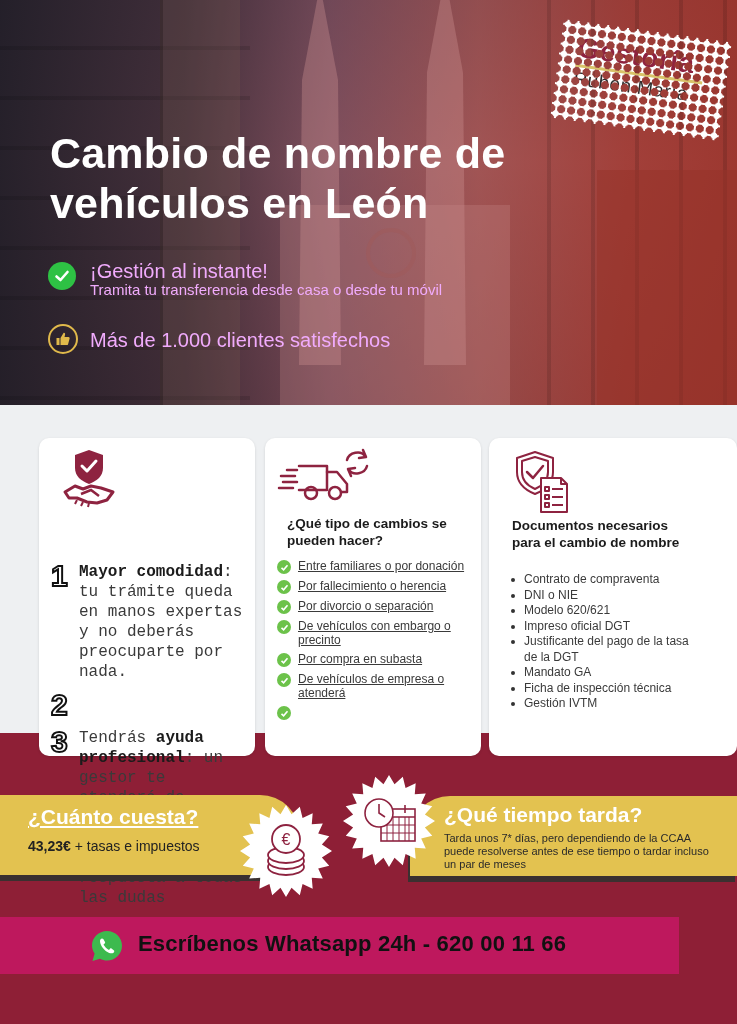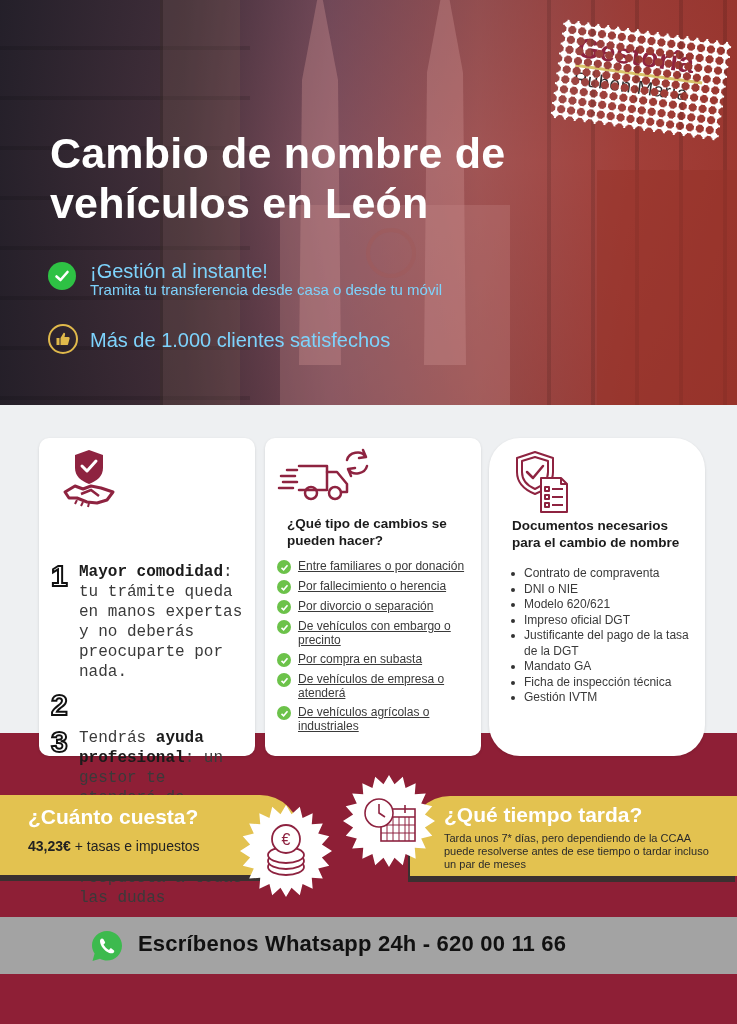--- a/index.html
+++ b/index.html
@@ -36,78 +36,78 @@
     box-shadow: 0 2px 6px rgba(0,0,0,.3);
   }
   .logo-inner { position: absolute; left: 18px; top: 12px; width: 140px; text-align: left; }
   .logo-title { font-family: "Liberation Sans", sans-serif; font-size: 28px; font-weight: 700; color: #8e2340; letter-spacing: 0.5px; line-height: 30px; }
   .logo-underline { height: 3px; background: #d9c46a; margin: 1px 0 2px 0; width: 128px; }
   .logo-sub { font-family: "Liberation Sans", sans-serif; font-size: 19px; color: #2b2b2b; line-height: 20px; letter-spacing: 0.5px; }
 
   .hero-title { position: absolute; left: 50px; top: 128px; width: 520px;
     font-family: "Liberation Sans", sans-serif; font-weight: 700; font-size: 43px; line-height: 50px; color: #ffffff; letter-spacing: 0.2px; }
 
-  .feature { position: absolute; left: 48px; display: flex; align-items: flex-start; color: #7dd3fc; }
+  .feature { position: absolute; left: 48px; display: flex; align-items: flex-start; color: #f0abfc; }
   .feature.f1 { top: 260px; }
   .feature.f2 { top: 324px; }
   .ico-check { width: 28px; height: 28px; border-radius: 50%; background: #2ec144; display: flex; align-items: center; justify-content: center; margin-right: 14px; margin-top: 2px; }
   .ico-thumb { width: 30px; height: 30px; border-radius: 50%; border: 2px solid #e0b94b; display: flex; align-items: center; justify-content: center; margin-right: 12px; }
   .f-title { font-family: "Liberation Sans", sans-serif; font-size: 20px; line-height: 22px; }
   .f-sub { font-family: "Liberation Sans", sans-serif; font-size: 15px; line-height: 16px; }
   .f-big { font-family: "Liberation Sans", sans-serif; font-size: 20px; line-height: 32px; }
 
   
   .light-band { position: absolute; left: 0; top: 405px; width: 737px; height: 328px; background: #eef0f2; }
   .card { position: absolute; top: 438px; height: 318px; background: #ffffff; border-radius: 10px; box-shadow: 0 1px 3px rgba(0,0,0,0.12); }
   .card.c1 { left: 39px; width: 216px; }
   .card.c2 { left: 265px; width: 216px; }
-  .card.c3 { left: 489px; width: 216px; border-radius: 31px; }
+  .card.c3 { left: 489px; width: 248px; }
   .card-title { font-family: "Liberation Sans", sans-serif; font-weight: 700; font-size: 13.5px; line-height: 16.5px; color: #1b1b1b; }
   .c1 .card-title { position: absolute; left: 26px; top: 73px; width: 180px; }
   .c2 .card-title { position: absolute; left: 22px; top: 78px; width: 180px; }
   .c3 .card-title { position: absolute; left: 23px; top: 80px; width: 180px; }
 
   .steps { position: absolute; left: 12px; top: 124px; width: 198px; }
   .step { display: flex; align-items: flex-start; margin-bottom: 9px; }
   .step-num { width: 26px; font-family: "Liberation Sans", sans-serif; font-weight: 700; font-size: 30px; line-height: 28px; color: #fff; -webkit-text-stroke: 2px #111; margin-right: 2px; flex-shrink: 0; }
   .step-text { font-family: Liberation Mono, monospace; font-size: 16px; line-height: 20px; color: #3a3a3a; }
   .step-text b { color: #1b1b1b; }
 
   .checklist { position: absolute; left: 12px; top: 121px; width: 196px; list-style: none; }
   .checklist li { display: flex; align-items: flex-start; margin-bottom: 5px; }
   .gcheck { width: 14px; height: 14px; border-radius: 50%; background: #6cc24a; flex-shrink: 0; margin-right: 7px; margin-top: 1px; display: flex; align-items: center; justify-content: center; }
   .checklist span.t { font-family: "Liberation Sans", sans-serif; font-size: 12px; line-height: 14px; color: #3a3a3a; text-decoration: underline; }
 
-  .bullets { position: absolute; left: 22px; top: 128px; width: 188px; list-style: none; }
+  .bullets { position: absolute; left: 22px; top: 134px; width: 188px; list-style: none; }
   .bullets li { display: flex; align-items: flex-start; font-family: "Liberation Sans", sans-serif; font-size: 12px; line-height: 15.5px; color: #3a3a3a; }
   .bullets li .dot { width: 4px; height: 4px; border-radius: 50%; background: #333; margin: 6px 9px 0 0; flex-shrink: 0; }
 
   .card-icon { position: absolute; }
   .c1 .card-icon { left: 22px; top: 10px; }
   .c2 .card-icon { left: 12px; top: 8px; }
   .c3 .card-icon { left: 24px; top: 12px; }
 
   
   .cost-band { position: absolute; left: 0; top: 795px; width: 300px; height: 80px; background: #e3c250; border-radius: 0 40px 0 0; box-shadow: 0 6px 0 #3a3030; }
-  .cost-title { position: absolute; left: 28px; top: 805px; font-family: "Liberation Sans", sans-serif; font-weight: 700; font-size: 21px; color: #ffffff; }
+  .cost-title { position: absolute; left: 28px; top: 805px; font-family: "Liberation Sans", sans-serif; font-weight: 700; font-size: 21px; color: #ffffff; text-decoration: underline; }
   .cost-value { position: absolute; left: 28px; top: 838px; font-family: "Liberation Sans", sans-serif; font-size: 14px; color: #222; }
   .cost-value b { font-weight: 700; }
 
   .time-band { position: absolute; left: 410px; top: 796px; width: 327px; height: 80px; background: #e3c250; border-radius: 40px 0 0 0; box-shadow: -2px 6px 0 #3a3030; }
   .time-title { position: absolute; left: 444px; top: 803px; font-family: "Liberation Sans", sans-serif; font-weight: 700; font-size: 21px; color: #ffffff; }
   .time-desc { position: absolute; left: 444px; top: 832px; width: 280px; font-family: "Liberation Sans", sans-serif; font-size: 11px; line-height: 13px; color: #2a2a2a; }
 
   .burst { position: absolute; width: 92px; height: 92px; background: #ffffff;
     clip-path: polygon(50% 0%,56% 10%,65% 2%,68% 14%,79% 9%,78% 21%,90% 20%,85% 31%,97% 34%,89% 43%,100% 50%,89% 57%,97% 66%,85% 69%,90% 80%,78% 79%,79% 91%,68% 86%,65% 98%,56% 90%,50% 100%,44% 90%,35% 98%,32% 86%,21% 91%,22% 79%,10% 80%,15% 69%,3% 66%,11% 57%,0% 50%,11% 43%,3% 34%,15% 31%,10% 20%,22% 21%,21% 9%,32% 14%,35% 2%,44% 10%); }
   .burst.b1 { left: 240px; top: 805px; }
   .burst.b2 { left: 343px; top: 775px; }
   .burst-icon { position: absolute; }
 
   
-  .wa-bar { position: absolute; left: 0; top: 917px; width: 737px; height: 57px; background: #a3a3a3; display: flex; align-items: center; }
+  .wa-bar { position: absolute; left: 0; top: 917px; width: 679px; height: 57px; background: #be185d; display: flex; align-items: center; }
   .wa-icon { position: absolute; left: 90px; top: 12px; width: 34px; height: 34px; }
   .wa-text { position: absolute; left: 138px; top: 14px; font-family: "Liberation Sans", sans-serif; font-weight: 700; font-size: 22px; color: #111; letter-spacing: 0.2px; }
 </style>
 </head>
 <body>
 
 <section class="hero">
   <div class="bld-left"></div>
   <div class="bld-left2"></div>
   <div class="cathedral">
@@ -244,21 +244,20 @@
           </svg>
         </span>
         <span class="t">De vehículos de empresa o atenderá</span>
       </li>
     <li>
         <span class="gcheck">
           <svg width="9" height="9" viewBox="0 0 9 9">
             <path d="M1.5 4.8 L3.6 6.8 L7.5 2.2" stroke="#fff" stroke-width="1.6" fill="none"></path>
           </svg>
         </span>
-        <span class="t">De vehículos agrícolas o industriales</span>
       </li>
   </ul>
 </div>
 
 <div class="card c3">
   <span class="card-icon">
     <svg width="58" height="64" viewBox="0 0 58 64">
       <g stroke="#8e2340" stroke-width="2" fill="none" stroke-linejoin="round">
         <path d="M22 2 L40 8 L40 22 C40 34 32 40 22 44 C12 40 4 34 4 22 L4 8 Z"></path>
         <path d="M22 7 L35 11 L35 22 C35 31 29 36 22 39 C15 36 9 31 9 22 L9 11 Z"></path>

